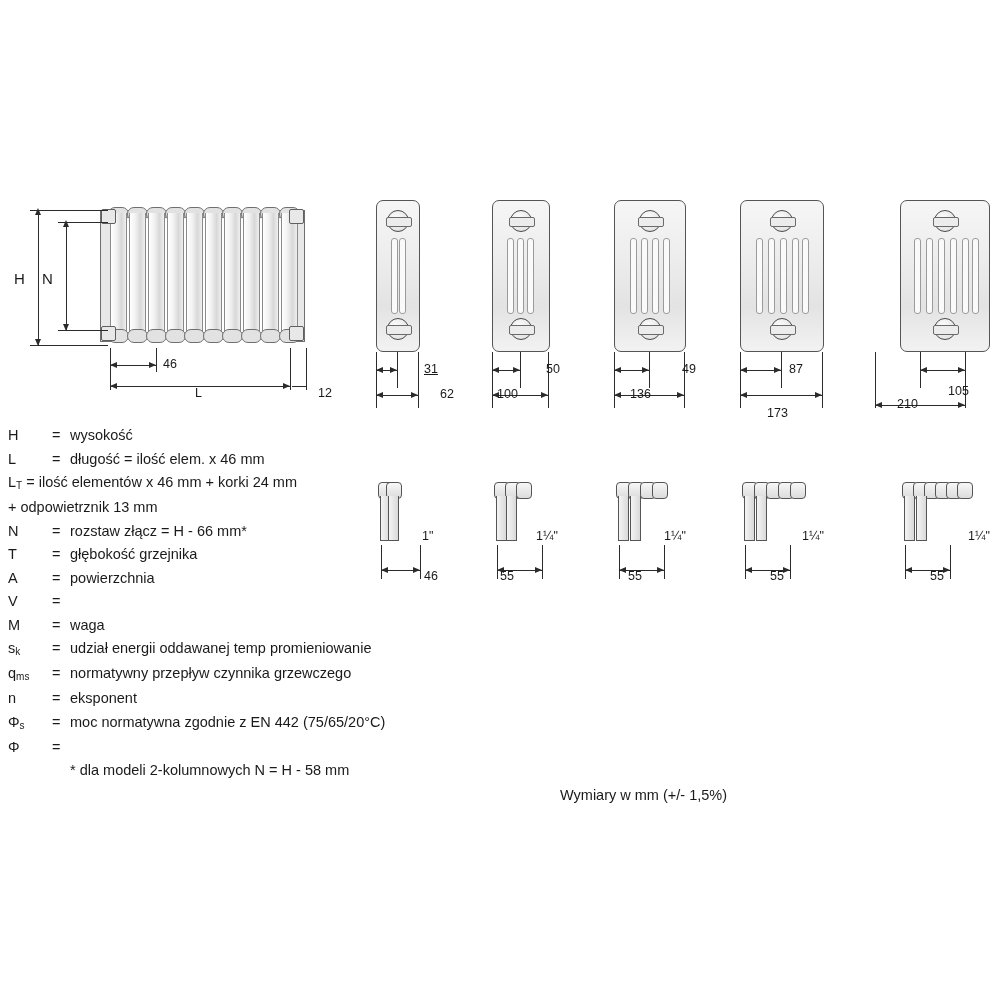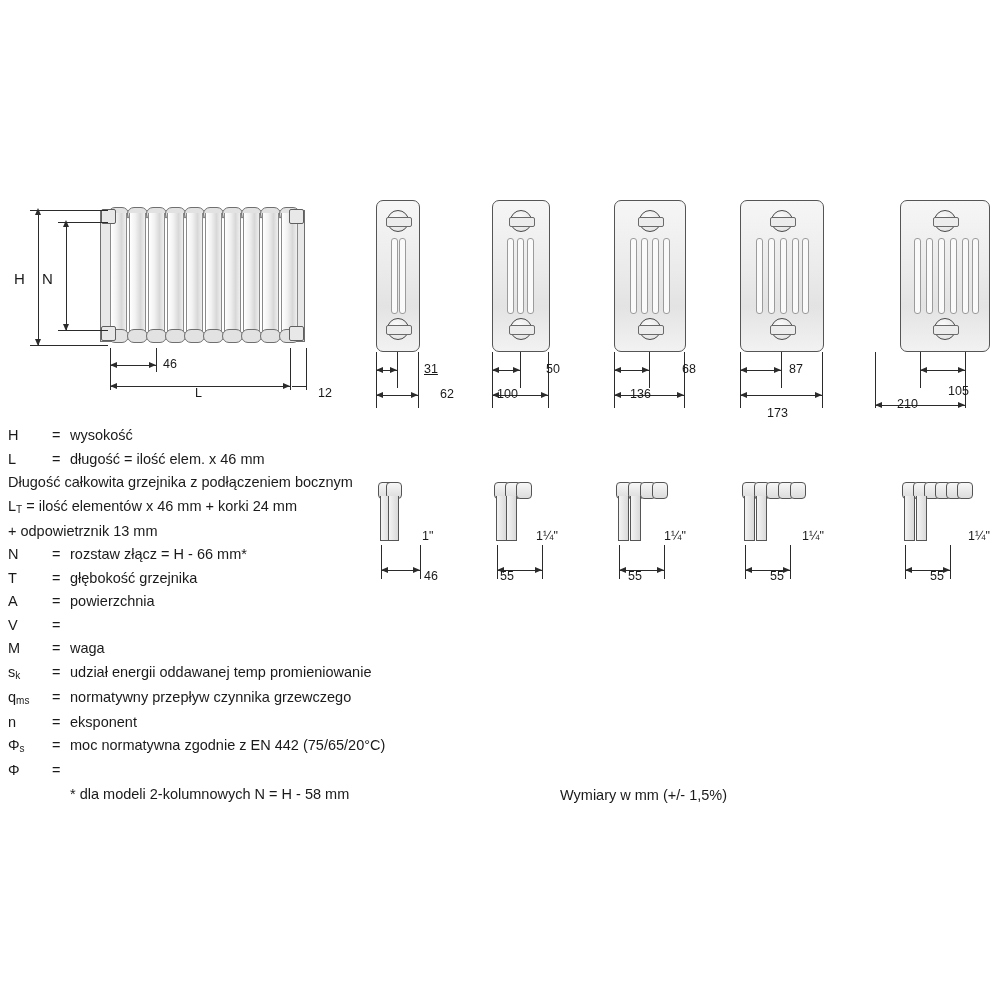--- a/index.html
+++ b/index.html
@@ -201,21 +201,21 @@
     <div class="slot" style="left:49px;top:38px;height:74px;"></div>
     <div class="port" style="left:25px;top:10px;"></div>
     <div class="port" style="left:25px;top:118px;"></div>
   </div>
   <div class="vline" style="left:614px;top:352px;height:56px;"></div>
   <div class="vline" style="left:649px;top:352px;height:36px;"></div>
   <div class="vline" style="left:684px;top:352px;height:56px;"></div>
   <div class="hline" style="left:614px;top:370px;width:35px;"></div>
   <div class="arrowL" style="left:614px;top:367px;"></div>
   <div class="arrowR" style="left:642px;top:367px;"></div>
-  <div class="dimtxt" style="left:682px;top:362px;">68</div>
+  <div class="dimtxt" style="left:682px;top:362px;">49</div>
   <div class="hline" style="left:614px;top:395px;width:70px;"></div>
   <div class="arrowL" style="left:614px;top:392px;"></div>
   <div class="arrowR" style="left:677px;top:392px;"></div>
   <div class="dimtxt" style="left:630px;top:387px;">136</div>
 
   <div class="xsec" style="left:740px;">
     <div class="xbody" style="width:82px;height:150px;"></div>
     <div class="slot" style="left:16px;top:38px;height:74px;"></div>
     <div class="slot" style="left:28px;top:38px;height:74px;"></div>
     <div class="slot" style="left:40px;top:38px;height:74px;"></div>
@@ -343,21 +343,20 @@
     <div class="row">
       <span class="sym">H</span>
       <span class="eq">=</span>
       <span class="txt">wysokość</span>
     </div>
     <div class="row">
       <span class="sym">L</span>
       <span class="eq">=</span>
       <span class="txt">długość = ilość elem. x 46 mm</span>
     </div>
-    <div class="full">Długość całkowita grzejnika z podłączeniem bocznym</div>
     <div class="full"><span>L</span><sub>T</sub><span> = ilość elementów x 46 mm + korki 24 mm</span></div>
     <div class="full">+ odpowietrznik 13 mm</div>
 
     <div class="row">
       <span class="sym">N</span>
       <span class="eq">=</span>
       <span class="txt">rozstaw złącz = H - 66 mm*</span>
     </div>
     <div class="row">
       <span class="sym">T</span>

